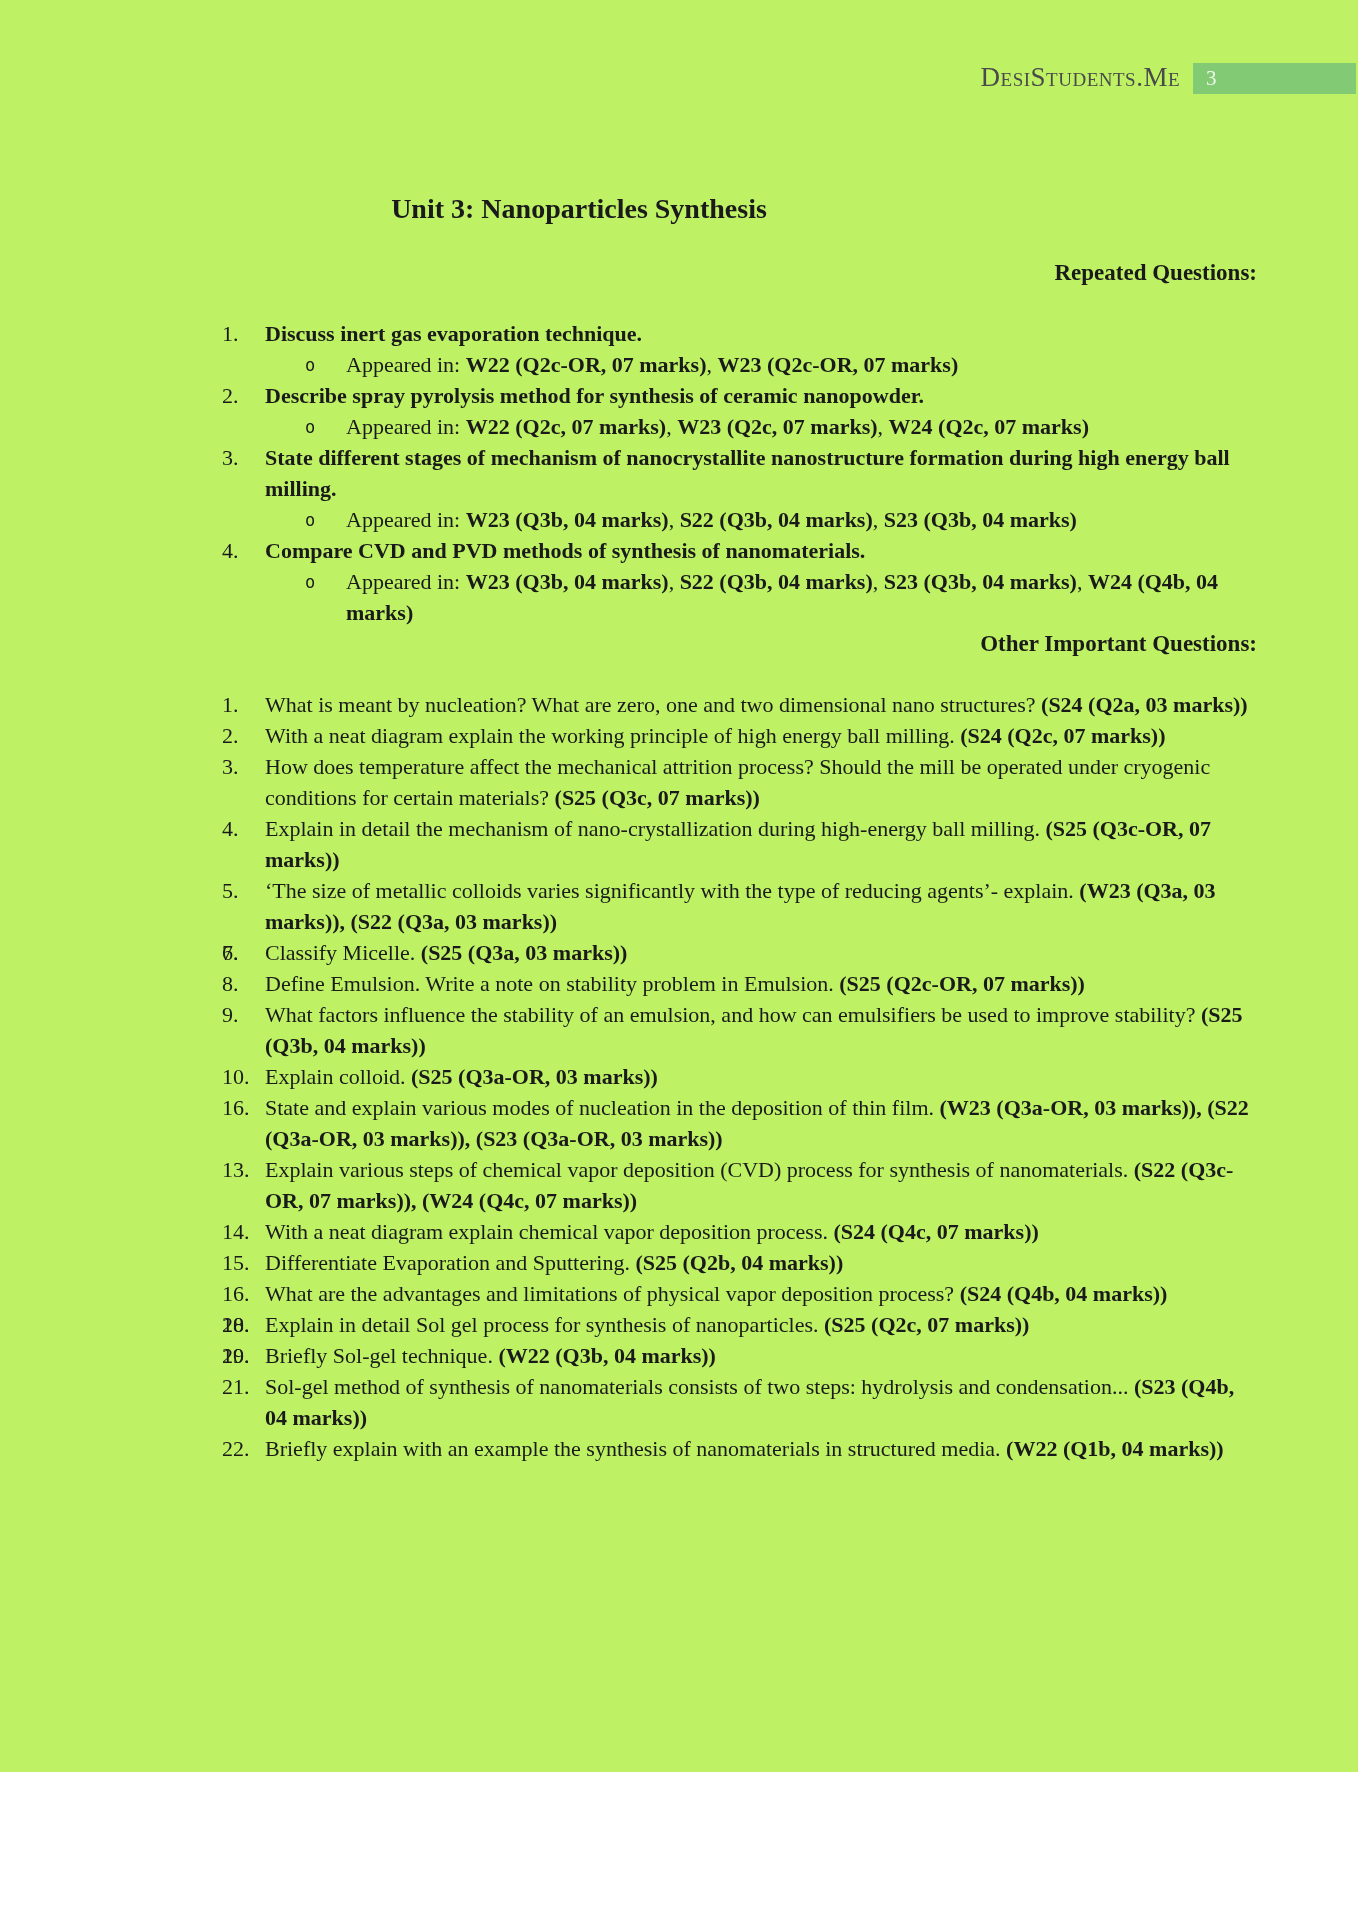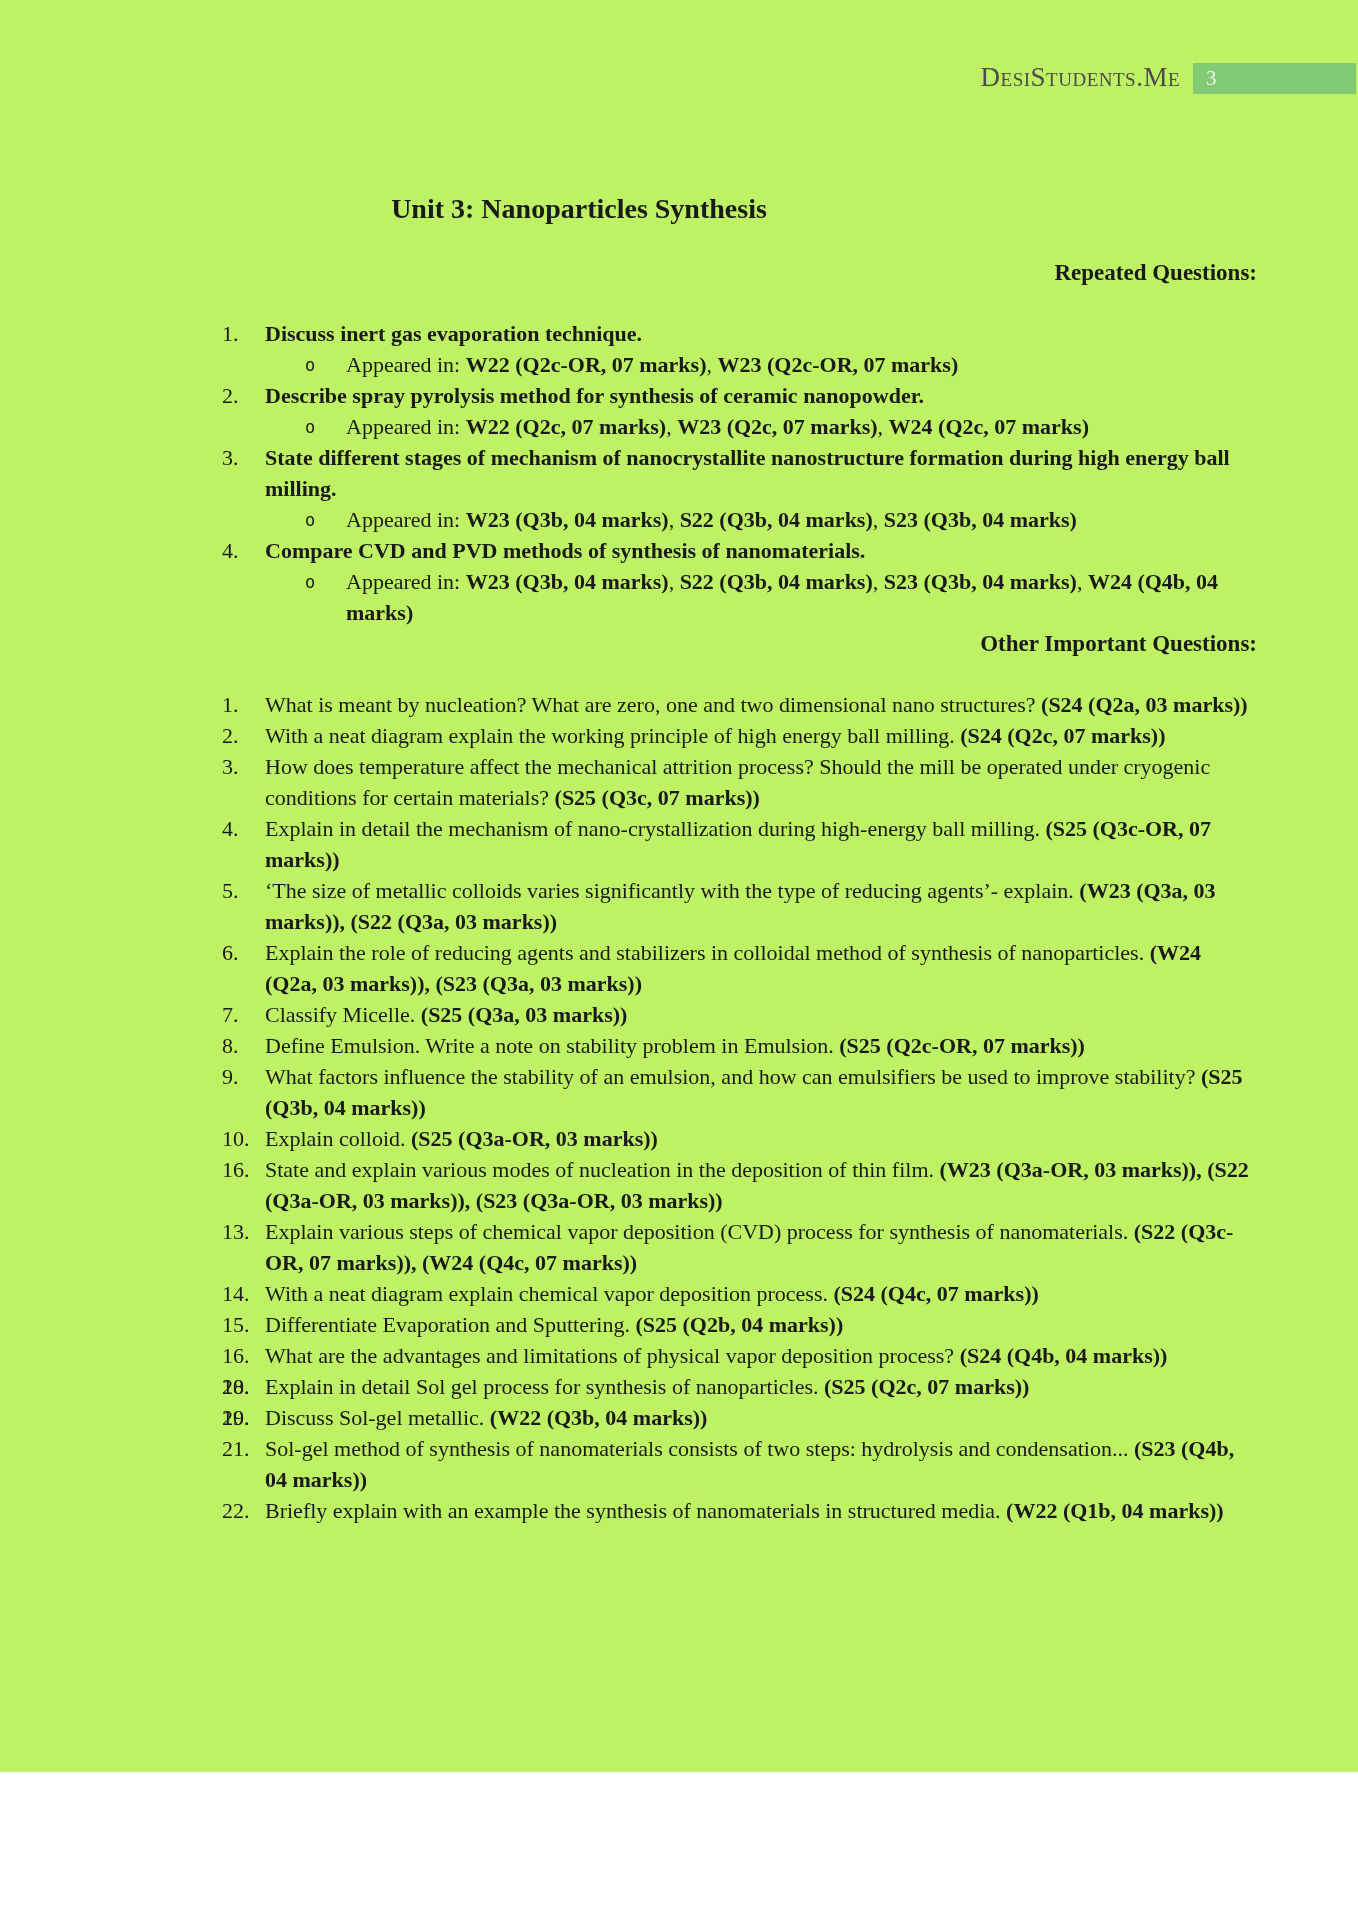--- a/index.html
+++ b/index.html
@@ -80,32 +80,32 @@
         <li class="item"><span class="num">4.</span><span class="q"><span class="b">Compare CVD and PVD methods of synthesis of nanomaterials.</span></span><div class="sub"><span class="bul">o</span><span class="subq"><span>Appeared in: </span><span class="b">W23 (Q3b, 04 marks)</span><span>, </span><span class="b">S22 (Q3b, 04 marks)</span><span>, </span><span class="b">S23 (Q3b, 04 marks)</span><span>, </span><span class="b">W24 (Q4b, 04 marks)</span></span></div></li>
       </ol>
 
     <h2 class="sec second">Other Important Questions:</h2>
     <ol class="qlist">
         <li class="item"><span class="num">1.</span><span class="q"><span>What is meant by nucleation? What are zero, one and two dimensional nano structures? </span><span class="b">(S24 (Q2a, 03 marks))</span></span></li>
         <li class="item"><span class="num">2.</span><span class="q"><span>With a neat diagram explain the working principle of high energy ball milling. </span><span class="b">(S24 (Q2c, 07 marks))</span></span></li>
         <li class="item"><span class="num">3.</span><span class="q"><span>How does temperature affect the mechanical attrition process? Should the mill be operated under cryogenic conditions for certain materials? </span><span class="b">(S25 (Q3c, 07 marks))</span></span></li>
         <li class="item"><span class="num">4.</span><span class="q"><span>Explain in detail the mechanism of nano-crystallization during high-energy ball milling. </span><span class="b">(S25 (Q3c-OR, 07 marks))</span></span></li>
         <li class="item"><span class="num">5.</span><span class="q"><span>‘The size of metallic colloids varies significantly with the type of reducing agents’- explain. </span><span class="b">(W23 (Q3a, 03 marks)), (S22 (Q3a, 03 marks))</span></span></li>
-        <li class="item"><span class="num">6.</span><span class="q"><span>Explain the role of reducing agents and stabilizers in colloidal method of synthesis of nanoparticles. </span><span class="b">(W24 (Q2a, 03 marks)), (S23 (Q3a, 03 marks))</span></span></li>
+        <li class="item"><span class="num">6.</span></li>
         <li class="item"><span class="num">7.</span><span class="q"><span>Classify Micelle. </span><span class="b">(S25 (Q3a, 03 marks))</span></span></li>
         <li class="item"><span class="num">8.</span><span class="q"><span>Define Emulsion. Write a note on stability problem in Emulsion. </span><span class="b">(S25 (Q2c-OR, 07 marks))</span></span></li>
         <li class="item"><span class="num">9.</span><span class="q"><span>What factors influence the stability of an emulsion, and how can emulsifiers be used to improve stability? </span><span class="b">(S25 (Q3b, 04 marks))</span></span></li>
         <li class="item"><span class="num">10.</span><span class="q"><span>Explain colloid. </span><span class="b">(S25 (Q3a-OR, 03 marks))</span></span></li>
         <li class="item"><span class="num">16.</span><span class="q"><span>State and explain various modes of nucleation in the deposition of thin film. </span><span class="b">(W23 (Q3a-OR, 03 marks)), (S22 (Q3a-OR, 03 marks)), (S23 (Q3a-OR, 03 marks))</span></span></li>
         <li class="item"><span class="num">13.</span><span class="q"><span>Explain various steps of chemical vapor deposition (CVD) process for synthesis of nanomaterials. </span><span class="b">(S22 (Q3c-OR, 07 marks)), (W24 (Q4c, 07 marks))</span></span></li>
         <li class="item"><span class="num">14.</span><span class="q"><span>With a neat diagram explain chemical vapor deposition process. </span><span class="b">(S24 (Q4c, 07 marks))</span></span></li>
         <li class="item"><span class="num">15.</span><span class="q"><span>Differentiate Evaporation and Sputtering. </span><span class="b">(S25 (Q2b, 04 marks))</span></span></li>
         <li class="item"><span class="num">16.</span><span class="q"><span>What are the advantages and limitations of physical vapor deposition process? </span><span class="b">(S24 (Q4b, 04 marks))</span></span></li>
         <li class="item"><span class="num">20.</span></li>
         <li class="item"><span class="num">18.</span><span class="q"><span>Explain in detail Sol gel process for synthesis of nanoparticles. </span><span class="b">(S25 (Q2c, 07 marks))</span></span></li>
         <li class="item"><span class="num">19.</span></li>
-        <li class="item"><span class="num">20.</span><span class="q"><span>Discuss Sol-gel metallic. </span><span class="b">(W22 (Q3b, 04 marks))</span></span></li>
+        <li class="item"><span class="num">20.</span><span class="q"><span>Briefly Sol-gel technique. </span><span class="b">(W22 (Q3b, 04 marks))</span></span></li>
         <li class="item"><span class="num">21.</span><span class="q"><span>Sol-gel method of synthesis of nanomaterials consists of two steps: hydrolysis and condensation... </span><span class="b">(S23 (Q4b, 04 marks))</span></span></li>
         <li class="item"><span class="num">22.</span><span class="q"><span>Briefly explain with an example the synthesis of nanomaterials in structured media. </span><span class="b">(W22 (Q1b, 04 marks))</span></span></li>
       </ol>
   </div>
 
 </div>
 
 </body></html>

